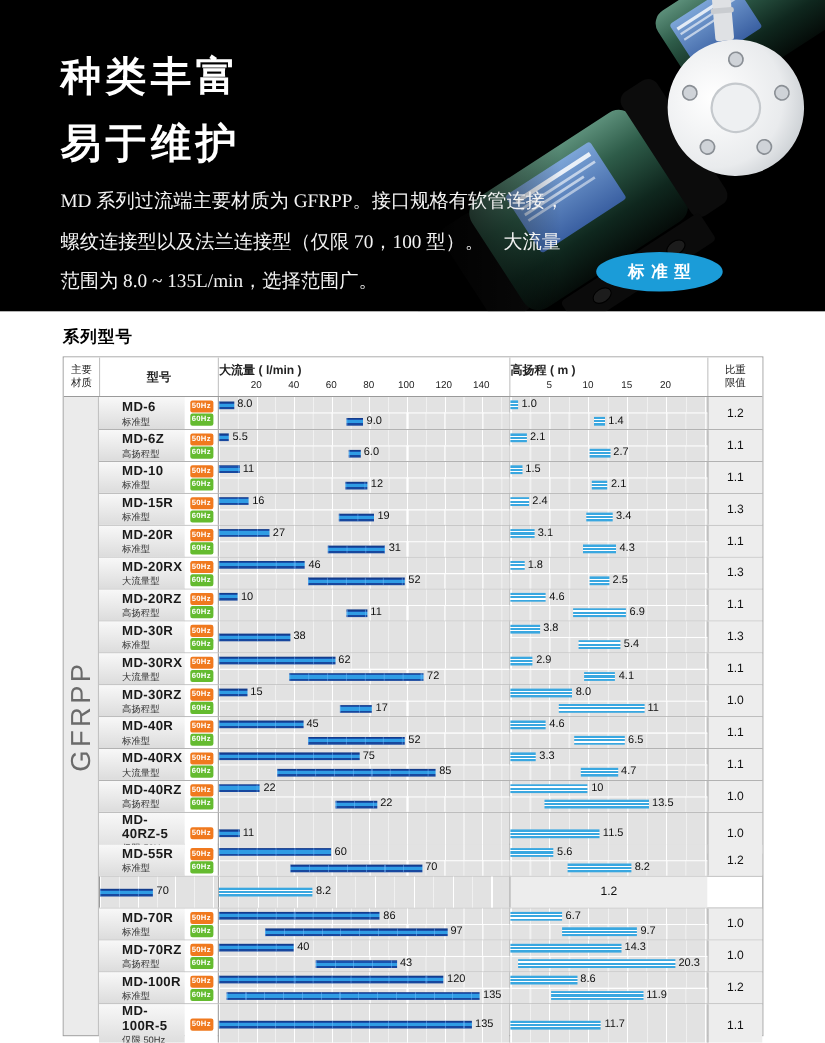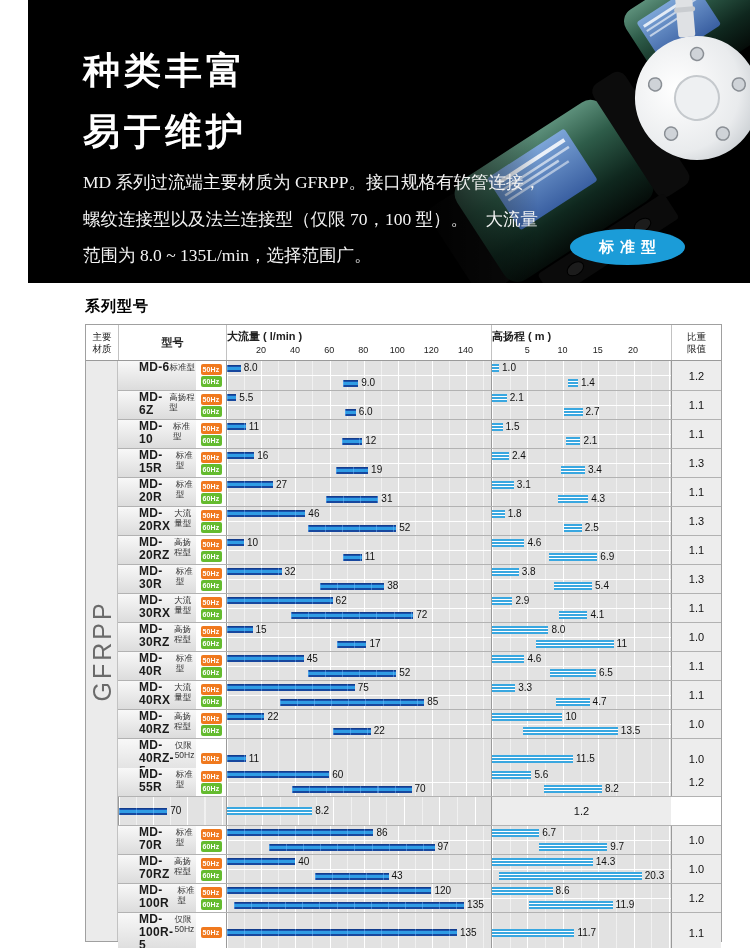--- a/index.html
+++ b/index.html
@@ -1,18 +1,18 @@
 <!DOCTYPE html>
 <html><head>
 <meta charset="utf-8">
 <style>
   * { margin:0; padding:0; box-sizing:border-box; }
   body { background:#fff; }
   .page { width:750px; height:948px; background:#fff; position:relative; overflow:hidden;
-          font-family:"Liberation Sans","DejaVu Sans",sans-serif;padding-left:28px; }
+          font-family:"Liberation Sans","DejaVu Sans",sans-serif; }
 
   
   .hero { position:relative; width:750px; height:283px; background:#000; overflow:hidden; }
   .hero-art { position:absolute; right:0; top:0; }
   .hero-title { position:absolute; left:55px; top:40px; color:#fff;
                 font-family:"Liberation Serif","DejaVu Serif",serif; font-weight:bold;
                 font-size:37px; line-height:61px; letter-spacing:4px; }
   .hero-paragraph { position:absolute; left:55px; top:164px; color:#f3f3f3;
                     font-family:"Liberation Serif","DejaVu Serif",serif;
                     font-size:17.5px; line-height:36.5px; }
@@ -45,21 +45,21 @@
                          transform:translate(-50%,-50%) rotate(180deg);
                          writing-mode:vertical-rl; font-size:25px; color:#6a6a6a;
                          letter-spacing:3px; white-space:nowrap; }
   .groups { flex:1; }
   .group { display:grid; grid-template-columns:108px 265px 180px 50px; height:29px;
            border-top:1px solid #b2b2b2; }
   .group:first-child { border-top:none; }
 
   .model-cell { display:flex; }
   .model-text { flex:1; background:linear-gradient(180deg,#f8f8f8,#dcdcdc);
-                display:flex; justify-content:flex-start; padding-left:21px; }
+                display:flex; flex-direction:column; justify-content:center; padding-left:21px; }
   .model-name { font-size:12px; font-weight:bold; color:#1a1a1a; line-height:13px; letter-spacing:.3px; }
   .model-sub { font-size:8.5px; color:#333; line-height:10px; margin-top:1px; }
   .badges { width:30px; background:#fff; display:flex; flex-direction:column;
             justify-content:space-around; align-items:center; padding:2px 0; }
   .hz { width:21px; height:11px; border-radius:2px; color:#fff; font-size:7px; font-weight:bold;
         display:flex; align-items:center; justify-content:center; letter-spacing:.2px; }
   .hz50 { background:#f0791e; }
   .hz60 { background:#64bb2f; }
 
   .flow-cell, .head-cell { display:flex; flex-direction:column; border-left:1px solid #9a9a9a; }
@@ -454,24 +454,20 @@
         <div class="model-name">MD-30R</div>
         <div class="model-sub">标准型</div>
       </div>
       <div class="badges">
                   <span class="hz hz50">50Hz</span>
                   <span class="hz hz60">60Hz</span>
                 </div>
     </div>
     <div class="flow-cell">
                 <div class="subrow flow">
-                  <div class="bar bar-flow" style="width: 20.6452%;"></div>
-                  <span class="val">32</span>
-                </div>
-                <div class="subrow flow">
                   <div class="bar bar-flow" style="width: 24.5161%;"></div>
                   <span class="val">38</span>
                 </div>
               </div>
     <div class="head-cell">
                 <div class="subrow head">
                   <div class="bar bar-head" style="width: 14.9606%;"></div>
                   <span class="val">3.8</span>
                 </div>
                 <div class="subrow head">

